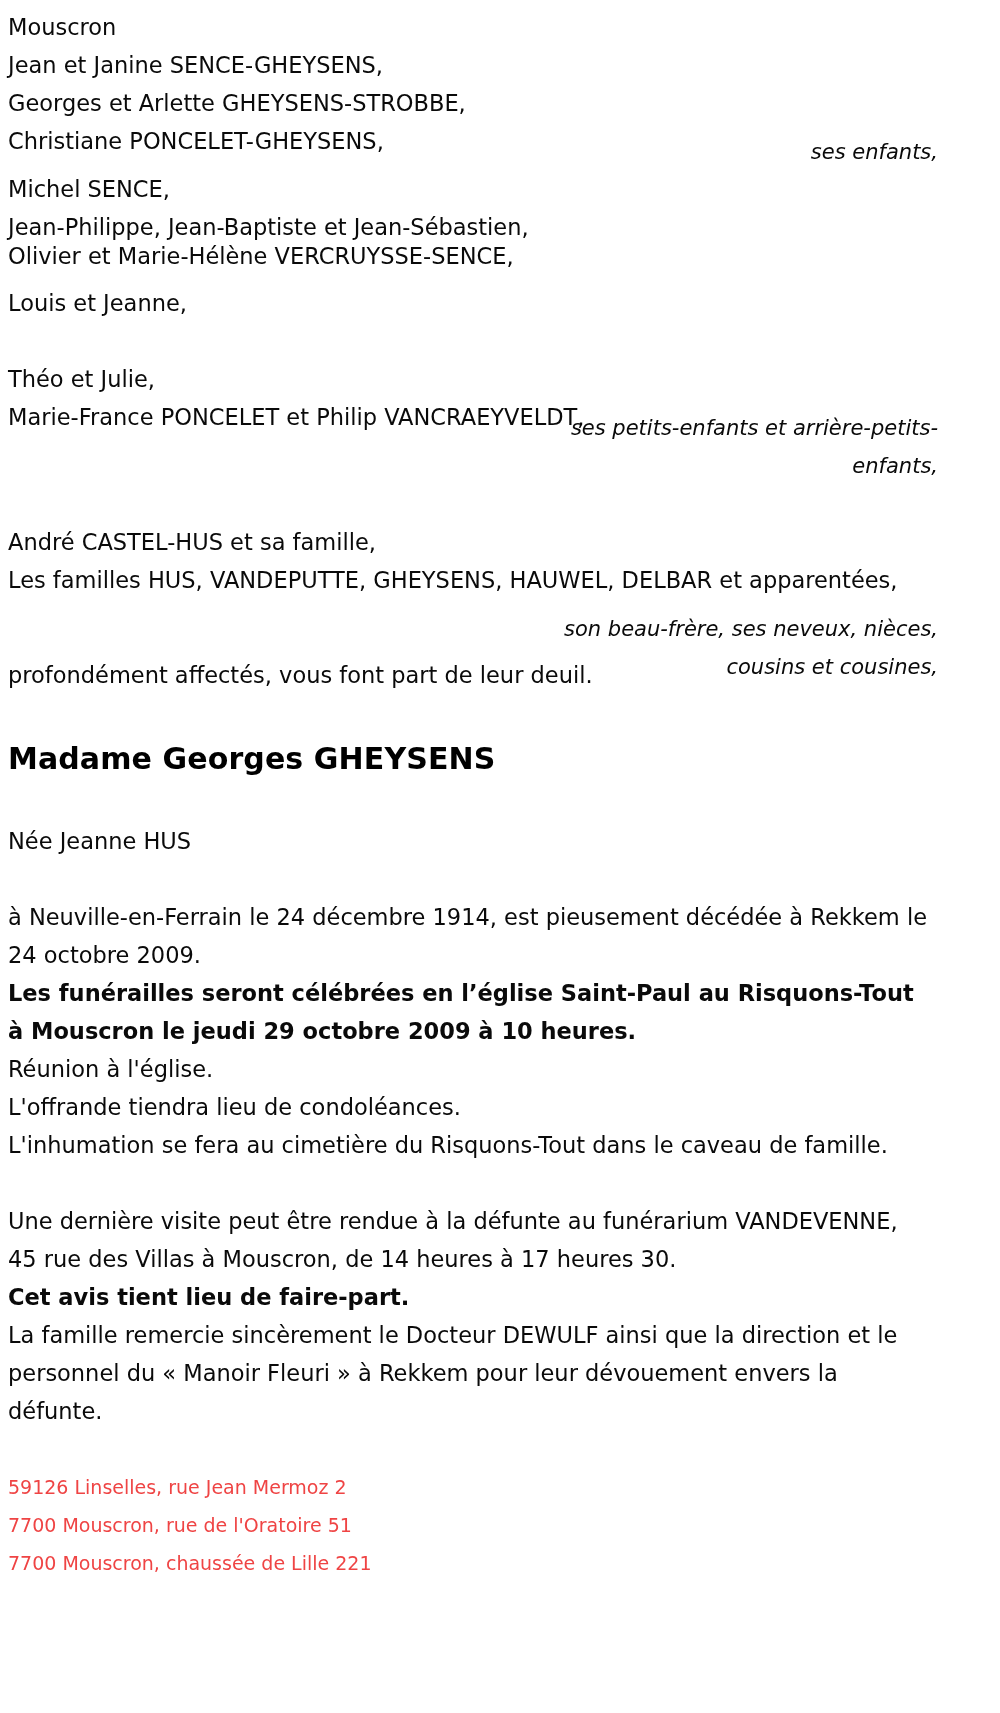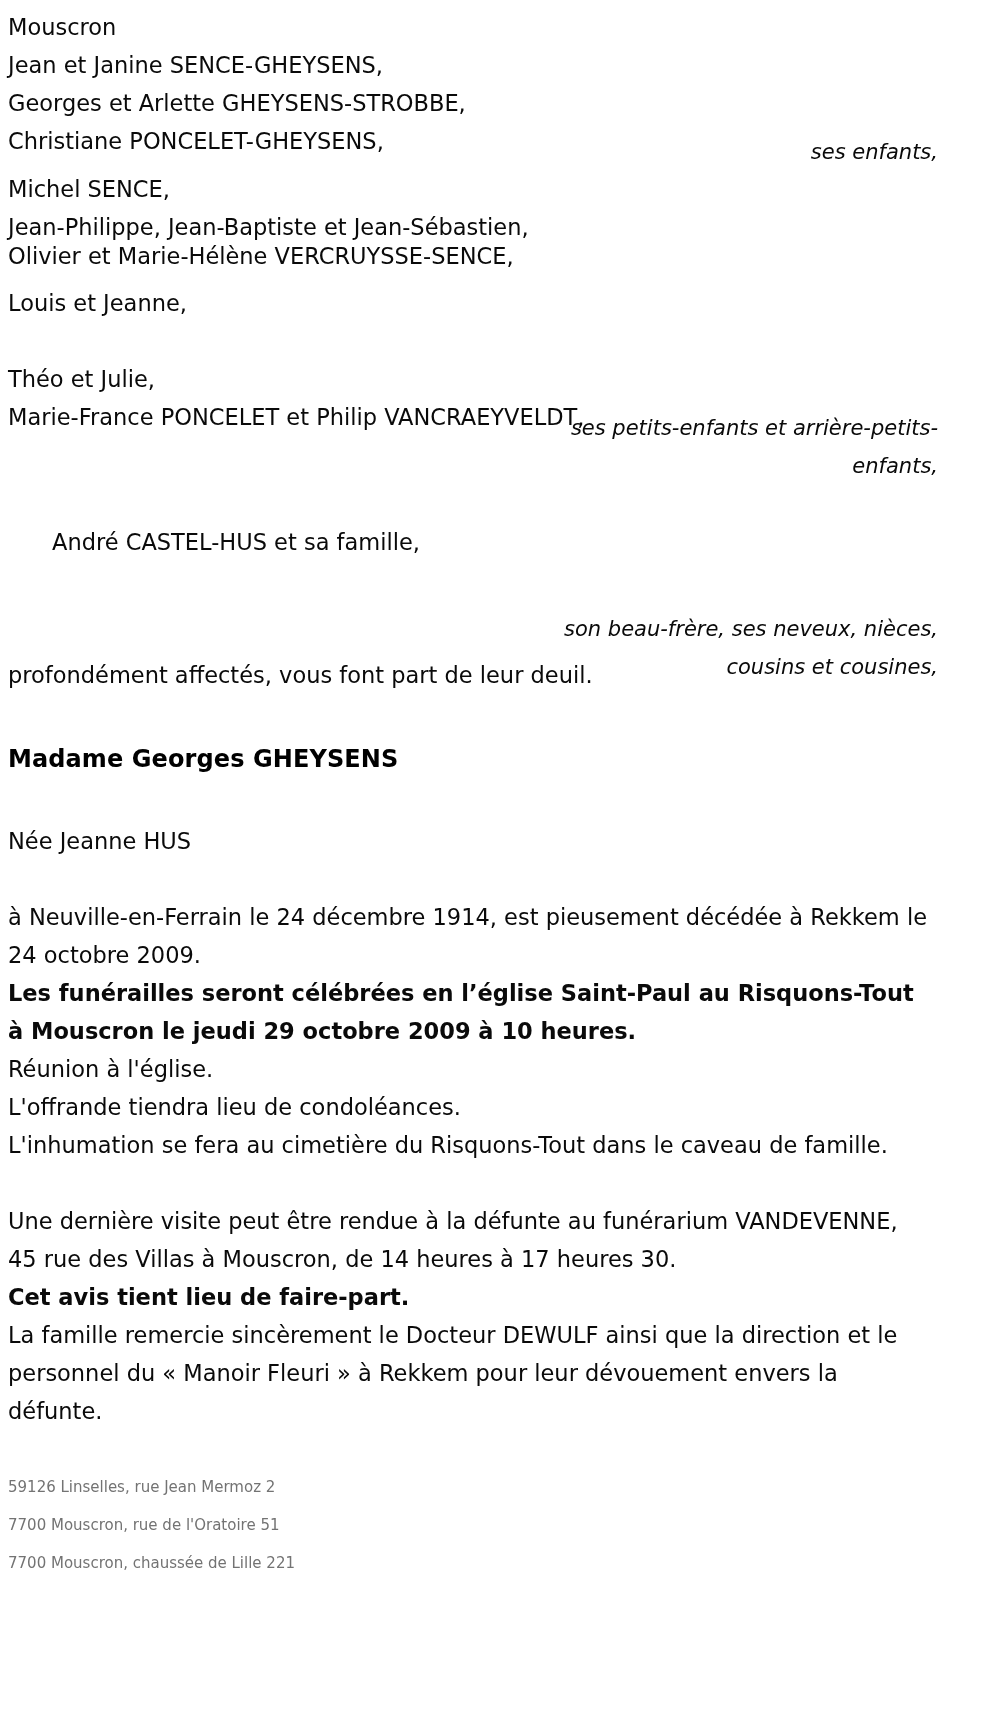--- a/index.html
+++ b/index.html
@@ -48,35 +48,35 @@
     font-style: italic;
     font-size: 21px;
     line-height: 38px;
     color: #0a0a0a;
   }
 
   
   .deceased-name {
     position: absolute;
     left: 8px;
-    font-size: 24px;
+    font-size: 30px;
     font-weight: bold;
     line-height: 38px;
     letter-spacing: 0.1px;
     color: #000000;
     white-space: pre;
   }
 
   .addr {
     position: absolute;
     left: 8px;
-    font-size: 15px;
+    font-size: 19px;
     line-height: 38px;
     white-space: pre;
-    color: #737373;
+    color: #ef4444;
   }
 </style>
 </head>
 <body>
 
 <div class="page">
 
   <div class="line" style="top:8px;">Mouscron</div>
 
   <div class="line" style="top:46px;">Jean et Janine SENCE-GHEYSENS,</div>
@@ -87,21 +87,22 @@
 
   <div class="line" style="top:170px;">Michel SENCE,</div>
   <div class="line" style="top:208px;">Jean-Philippe, Jean-Baptiste et Jean-Sébastien,</div>
   <div class="line" style="top:237px;">Olivier et Marie-Hélène VERCRUYSSE-SENCE,</div>
   <div class="line" style="top:284px;">Louis et Jeanne,</div>
   <div class="line" style="top:360px;">Théo et Julie,</div>
   <div class="line" style="top:398px;">Marie-France PONCELET et Philip VANCRAEYVELDT,</div>
 
   <div class="relation" style="top:409px;">ses petits-enfants et arrière-petits-enfants,</div>
 
-  <div class="line" style="top:523px;margin-left:44px;">André CASTEL-HUS et sa famille,</div>
+  <div class="line" style="top:523px;">André CASTEL-HUS et sa famille,</div>
+  <div class="line wrap" style="top:561px;">Les familles HUS, VANDEPUTTE, GHEYSENS, HAUWEL, DELBAR et apparentées,</div>
 
   <div class="relation" style="top:610px;">son beau-frère, ses neveux, nièces, cousins et cousines,</div>
 
   <div class="line" style="top:656px;">profondément affectés, vous font part de leur deuil.</div>
 
   <div class="deceased-name" style="top:740px;">Madame Georges GHEYSENS</div>
 
   <div class="line" style="top:822px;">Née Jeanne HUS</div>
 
   <div class="line wrap" style="top:898px;">à Neuville-en-Ferrain le 24 décembre 1914, est pieusement décédée à Rekkem le 24 octobre 2009.</div>

